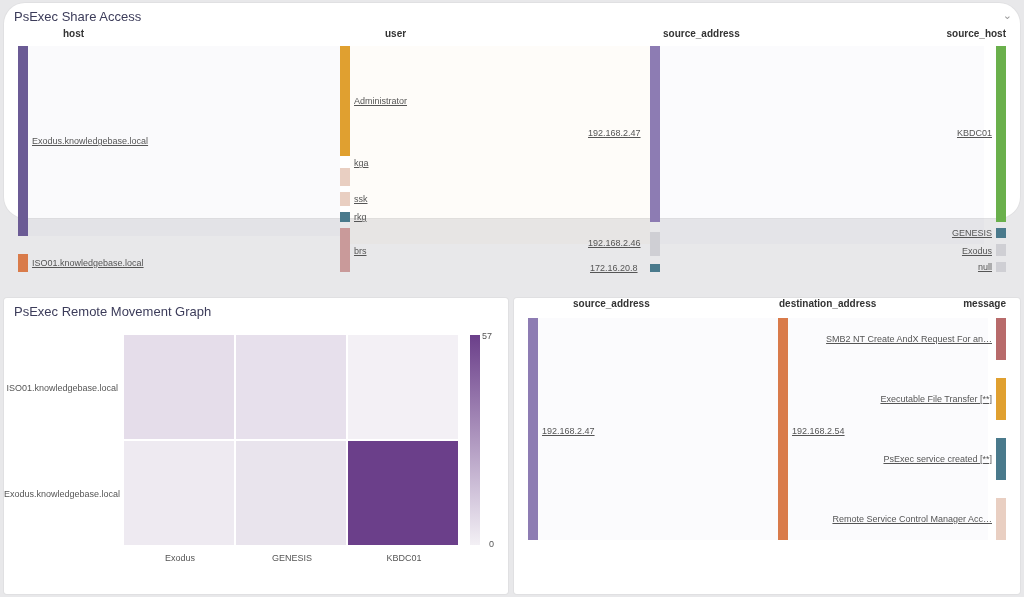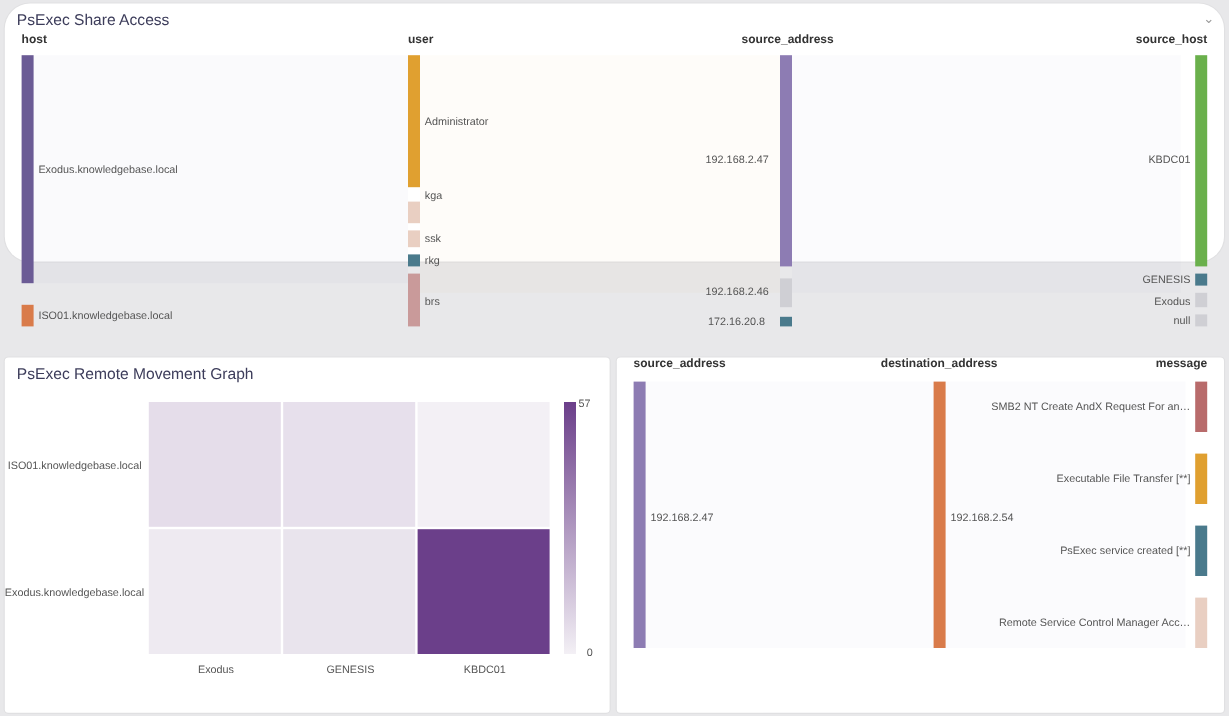--- a/index.html
+++ b/index.html
@@ -29,23 +29,23 @@
     right: 8px;
     top: 6px;
     color: #999;
     font-size: 11px;
     cursor: pointer;
   }
 
   
   #p1 { left: 4px; top: 3px; width: 1016px; height: 215px; border-radius: 21px; }
   .sankey1 { position: relative; width: 100%; height: 258px; }
-  .col-header { position: absolute; top: 0; font-size: 10px; color: #333; font-weight: 600; }
+  .col-header { position: absolute; top: 0; font-size: 10px; color: #333; font-weight: 600; margin-left: 45px; }
   .node-bar { position: absolute; width: 10px; }
-  .node-label { position: absolute; font-size: 9px; color: #555; white-space: nowrap; }
+  .node-label { position: absolute; font-size: 9px; color: #555; white-space: nowrap; text-decoration: underline; }
   .flow { position: absolute; background: rgba(0,0,0,0.02); }
 
   
   #p2 { left: 4px; top: 298px; width: 504px; height: 296px; }
   .heatmap { position: relative; width: 100%; height: 262px; }
   .hm-cell { position: absolute; }
   .hm-xlabel { position: absolute; font-size: 9px; color: #555; text-align: center; }
   .hm-ylabel { position: absolute; font-size: 9px; color: #555; text-align: right; }
   .legend-bar { position: absolute; width: 10px; background: linear-gradient(to top, #f3f0f5, #6b3f8a); }
   .legend-tick { position: absolute; font-size: 9px; color: #555; }

